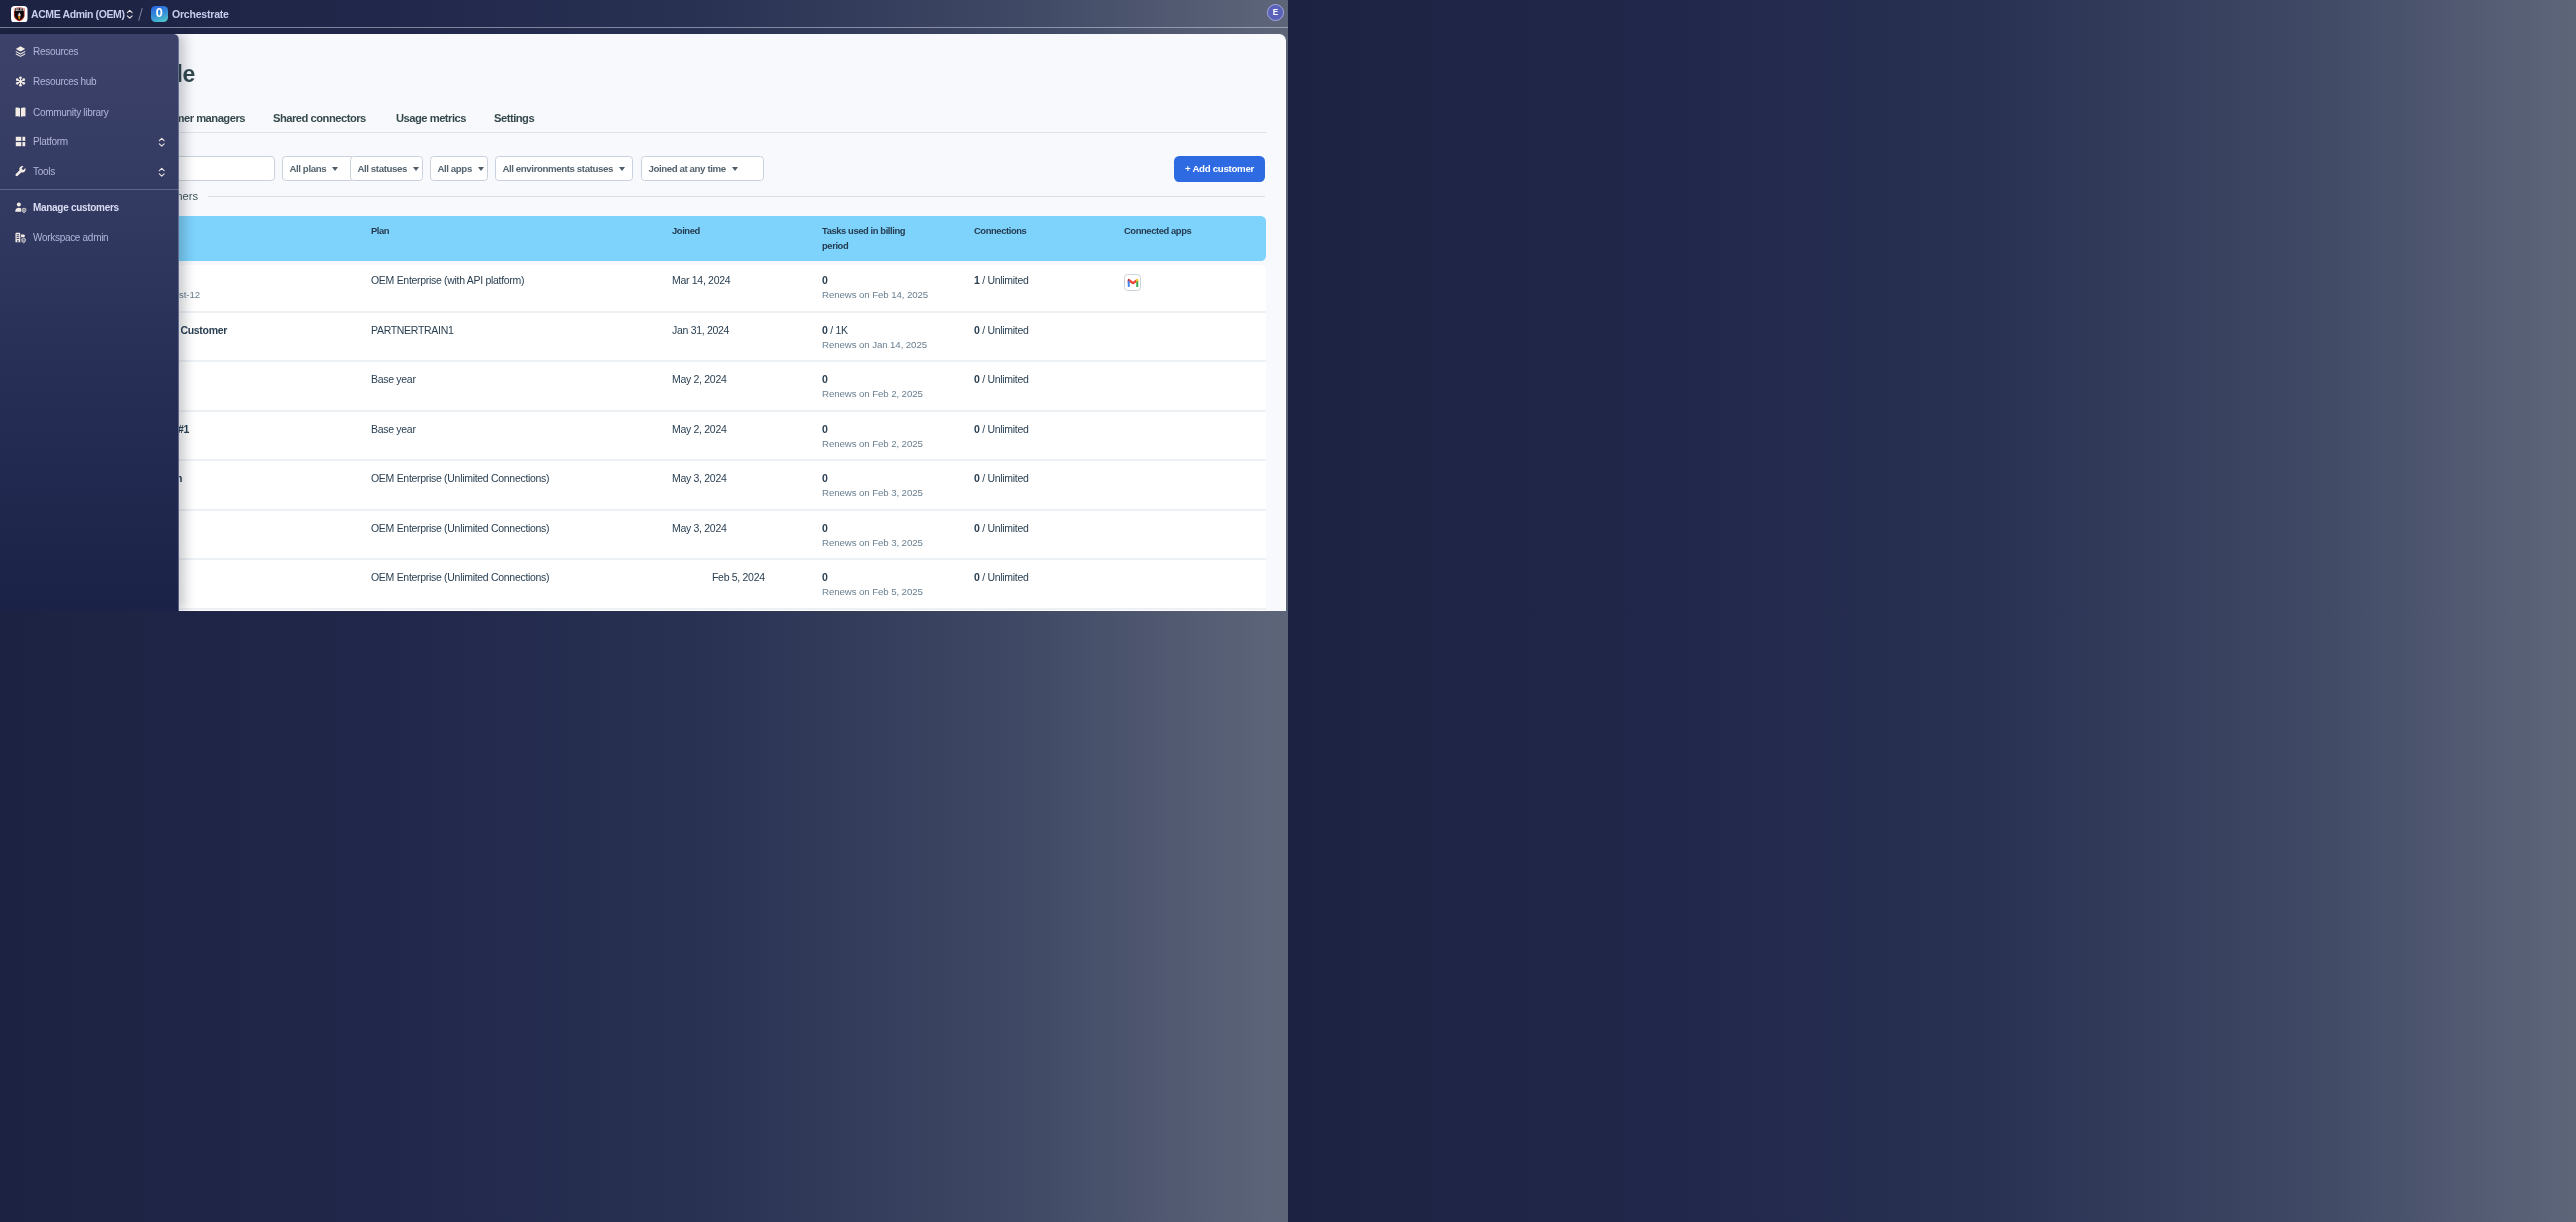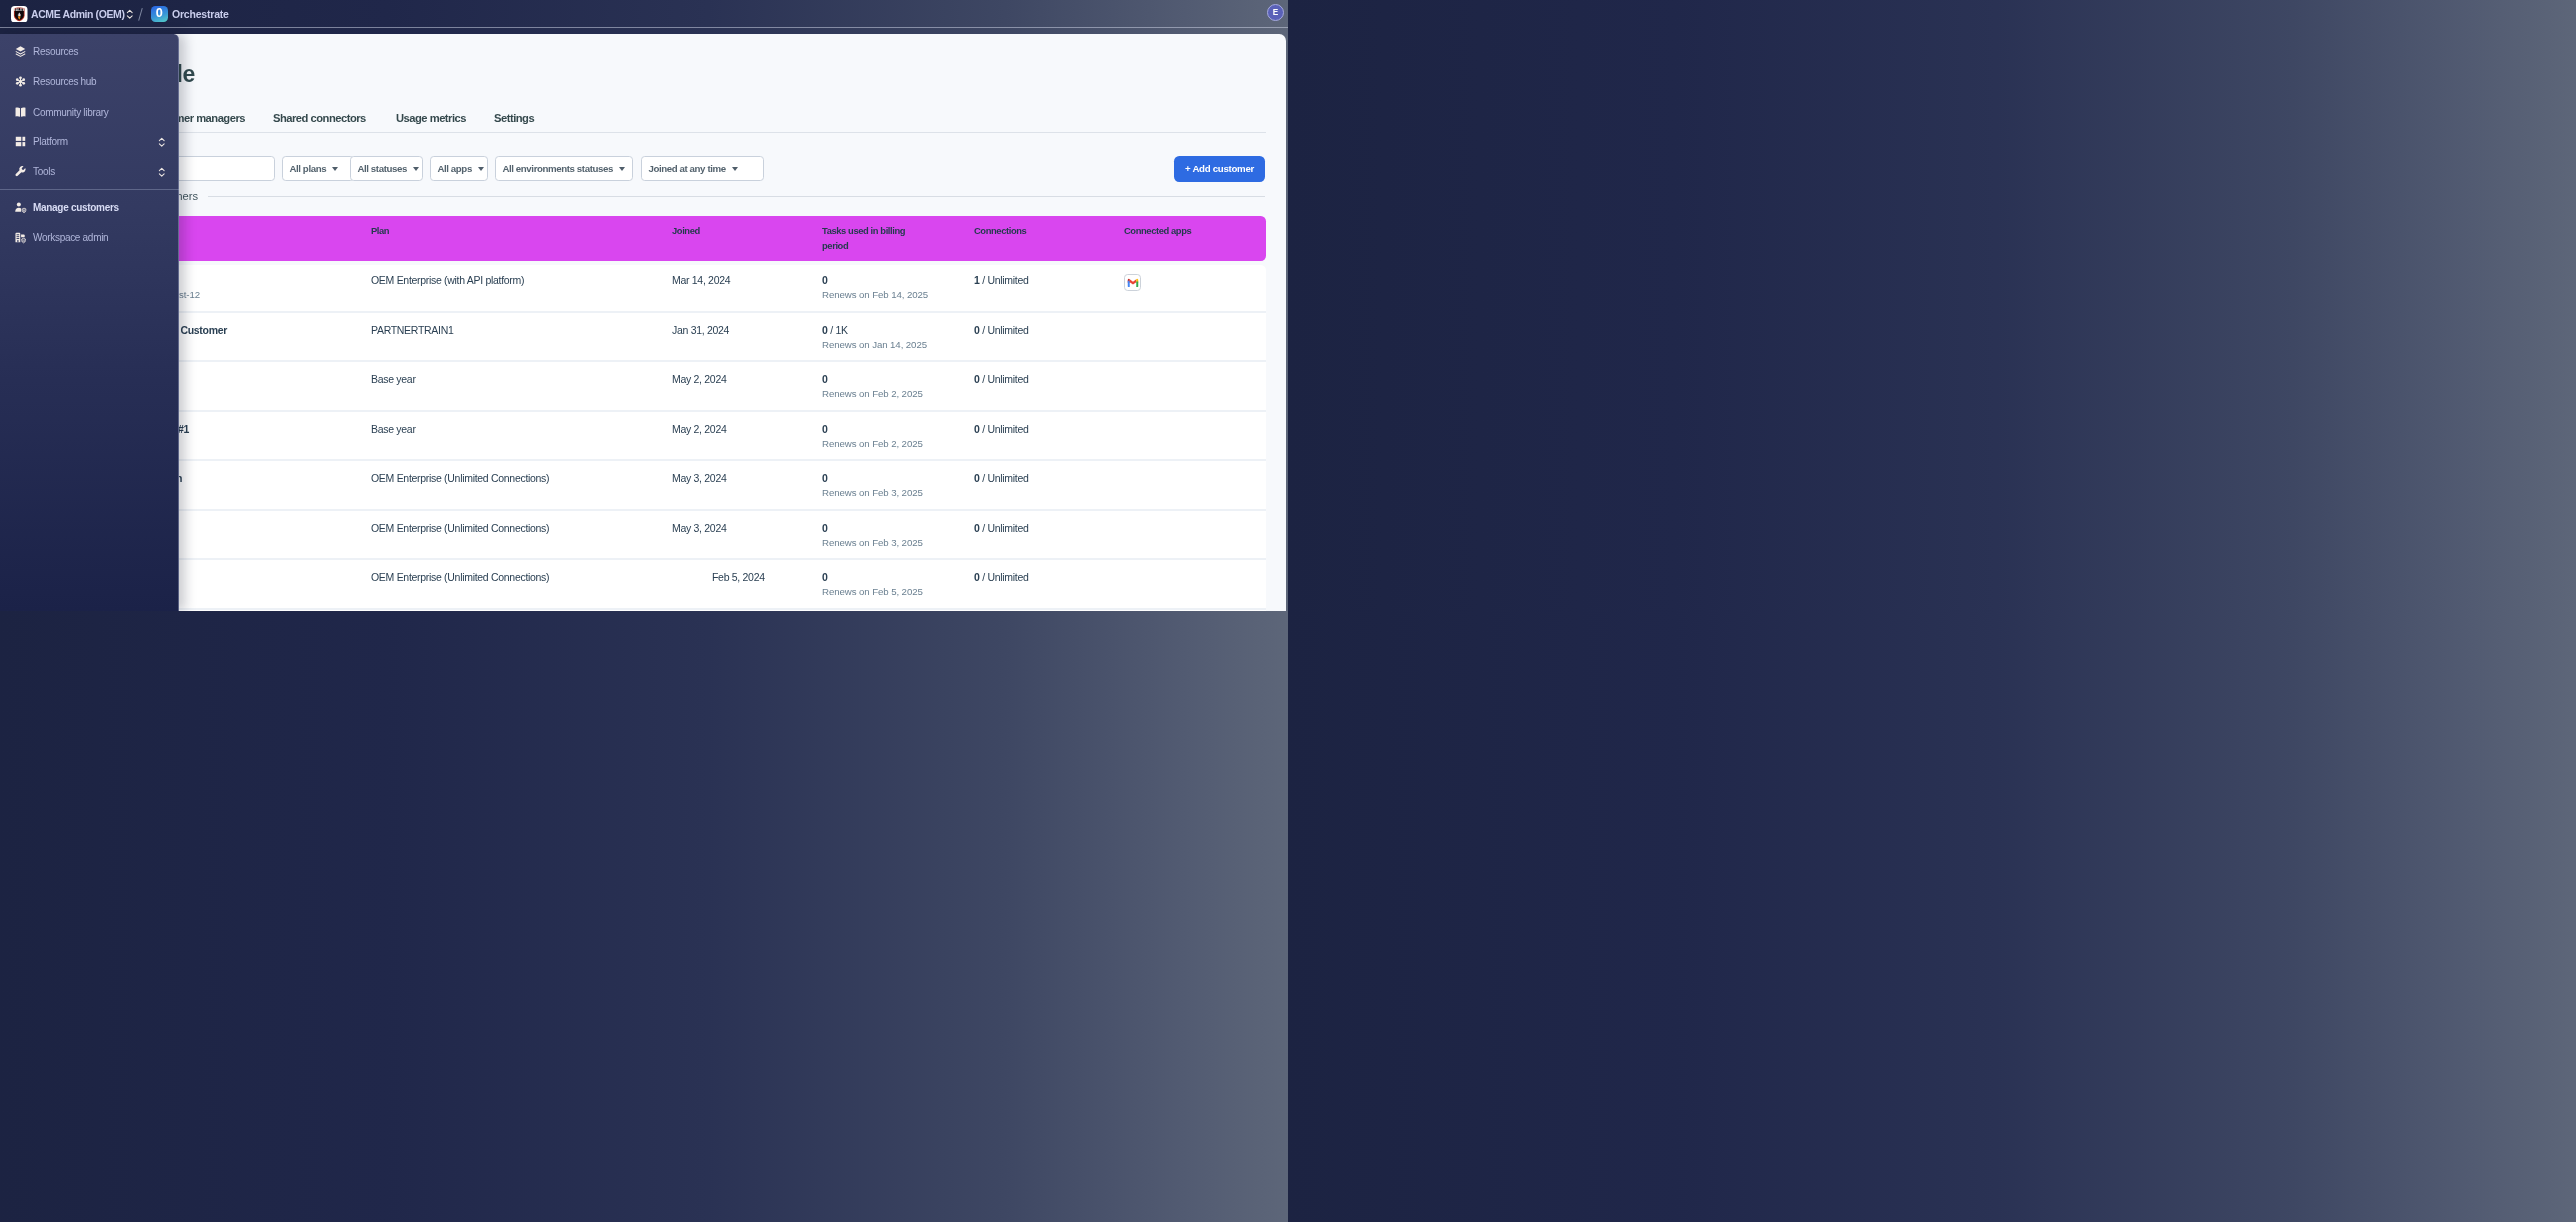--- a/index.html
+++ b/index.html
@@ -15,21 +15,21 @@
 #card { position:absolute; left:0; top:34px; width:1286px; height:577px; background:#f7f9fc; border-radius:6.7px 6.7px 0 0; overflow:hidden; }
 #title { position:absolute; top:27px; right:1091px; font-size:23px; font-weight:bold; color:#314a4e; letter-spacing:-0.4px; white-space:nowrap; }
 .tab { position:absolute; top:78px; font-size:11.2px; font-weight:bold; color:#35494d; letter-spacing:-0.5px; white-space:nowrap; }
 #tabline { position:absolute; left:0; top:98px; width:1266px; height:0.7px; background:#dde2e9; }
 .inp { position:absolute; top:122px; height:25px; background:#fff; border:0.7px solid #c9d1dc; border-radius:3.7px; }
 .drop { position:absolute; top:122px; height:25px; background:#fff; border:0.7px solid #c9d1dc; border-radius:3.7px; display:flex; align-items:center; justify-content:flex-start; padding-left:6.4px; font-size:9.7px; font-weight:bold; color:#54636e; letter-spacing:-0.4px; white-space:nowrap; }
 .caret { display:inline-block; width:0; height:0; border-left:3.4px solid transparent; border-right:3.4px solid transparent; border-top:4.1px solid #4f5d6a; margin-left:6px; margin-top:1.5px; }
 #addbtn { position:absolute; left:1174px; top:122px; width:91px; height:25.5px; background:#2e6be2; border-radius:5.2px; color:#fff; font-size:9.7px; font-weight:bold; text-align:center; line-height:25.5px; letter-spacing:-0.3px; }
 #custcount { position:absolute; top:156px; right:1088px; font-size:11.2px; color:#42565e; white-space:nowrap; }
 #custline { position:absolute; left:208px; top:162px; width:1057px; height:0.7px; background:#d8dde4; }
-#thead { position:absolute; left:9px; top:182px; width:1257px; height:45px; background:#d946ef; border-radius:5.2px; }
+#thead { position:absolute; left:9px; top:182px; width:1257px; height:45px; background:#7dd3fc; border-radius:5.2px; }
 .th { position:absolute; font-size:9.4px; font-weight:bold; color:#253a4e; letter-spacing:-0.4px; line-height:14.6px; white-space:nowrap; }
 #rows { position:absolute; left:9px; top:231px; width:1257px; height:346px; background:#fff; border-radius:5.2px 5.2px 0 0; }
 .sep { position:absolute; left:0; width:1257px; height:1.9px; background:#edf1f6; }
 .cmain { position:absolute; font-size:10.5px; color:#2b4053; letter-spacing:-0.3px; white-space:nowrap; }
 .csub { position:absolute; font-size:9.7px; color:#6b8091; letter-spacing:-0.1px; white-space:nowrap; }
 .gchip { position:absolute; width:17px; height:17px; background:#fff; border:0.7px solid #ccd2da; border-radius:3.7px; display:flex; align-items:center; justify-content:center; }
 #drawer { position:absolute; left:0; top:34px; width:179px; height:577px;
   background:linear-gradient(180deg,#3c4269 0%,#333a61 30%,#272e55 60%,#1b2248 100%);
   border-top-right-radius:5.2px; border-right:0.7px solid rgba(160,168,200,.45);
   box-shadow:5.2px 0 12px rgba(12,17,38,.22); }

